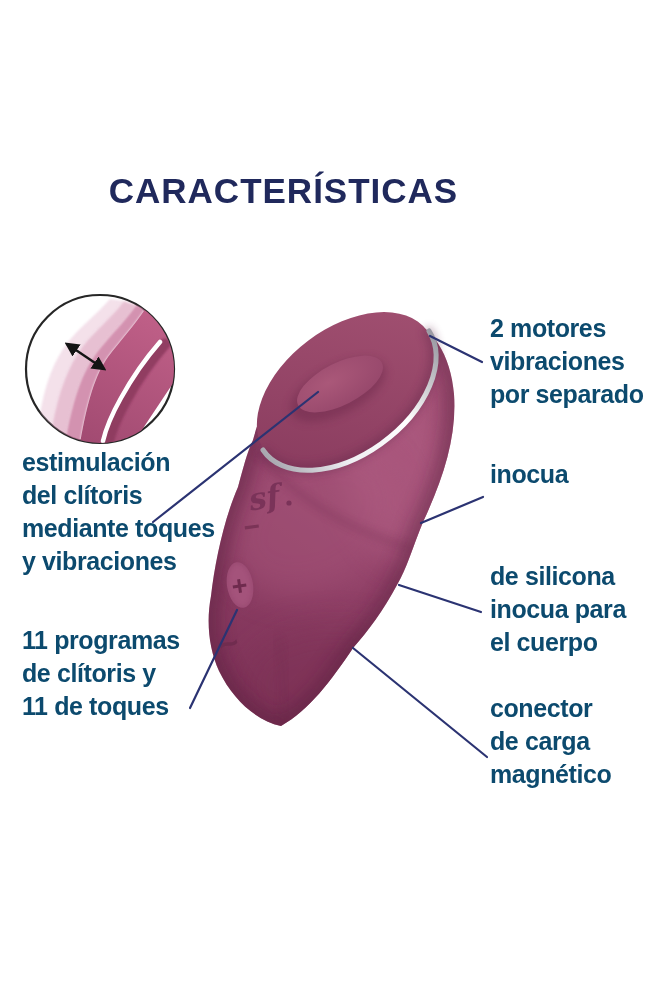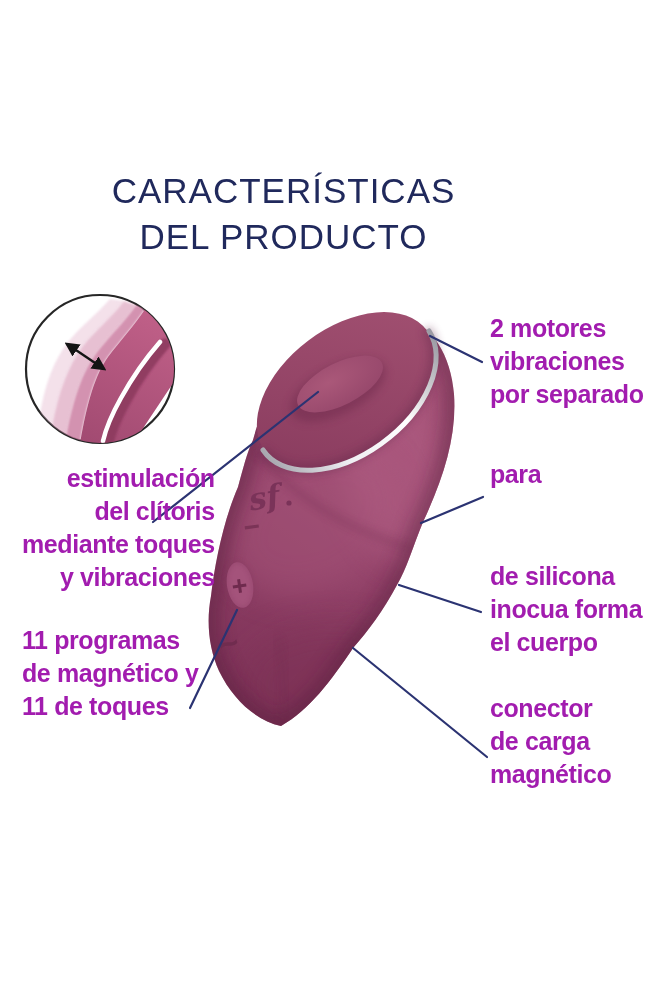--- a/index.html
+++ b/index.html
@@ -3,38 +3,37 @@
 <meta charset="utf-8">
 <style>
   html,body{margin:0;padding:0;background:#fff;}
   .canvas{
     position:relative;width:667px;height:1000px;margin:0 auto;
     background:#ffffff;overflow:hidden;
     font-family:"Liberation Sans", sans-serif;
   }
   .title{
     position:absolute;left:0;top:168px;width:567px;
-    text-align:center;color:#20295c;font-weight:normal;
+    text-align:center;color:#20295c;font-weight:bold;
     font-size:35px;line-height:46px;letter-spacing:1px;
   }
   .label{
-    position:absolute;color:#a21caf;font-weight:bold;
+    position:absolute;color:#0c4a6e;font-weight:bold;
     font-size:25px;line-height:33px;letter-spacing:-0.4px;
   }
   .label span{display:block;}
   svg{position:absolute;left:0;top:0;}
 </style>
 </head>
 <body>
 
 <div class="canvas">
 
   <div class="title">
     <span>CARACTERÍSTICAS</span><br>
-    <span>DEL PRODUCTO</span>
   </div>
 
   <svg width="667" height="1000" viewBox="0 0 667 1000">
     <defs>
       <linearGradient id="bodyGrad" x1="460" y1="340" x2="210" y2="720" gradientUnits="userSpaceOnUse">
         <stop offset="0" stop-color="#a85579"></stop>
         <stop offset="0.45" stop-color="#96456c"></stop>
         <stop offset="1" stop-color="#7c3156"></stop>
       </linearGradient>
       <linearGradient id="faceGrad" x1="420" y1="330" x2="275" y2="455" gradientUnits="userSpaceOnUse">
@@ -130,46 +129,46 @@
     <g stroke="#2b3372" stroke-width="2.2" stroke-linecap="round">
       <line x1="153" y1="522" x2="318" y2="392"></line>
       <line x1="190" y1="708" x2="237" y2="610"></line>
       <line x1="430" y1="336" x2="482" y2="362"></line>
       <line x1="421" y1="523" x2="483" y2="497"></line>
       <line x1="399" y1="585" x2="481" y2="612"></line>
       <line x1="353" y1="648" x2="487" y2="757"></line>
     </g>
   </svg>
 
-  <div class="label" style="left:22px;top:462px;text-align:right;">
+  <div class="label" style="left:22px;top:446px;">
     <span>estimulación</span>
     <span>del clítoris</span>
     <span>mediante toques</span>
     <span>y vibraciones</span>
   </div>
 
   <div class="label" style="left:22px;top:624px;">
     <span>11 programas</span>
-    <span>de magnético y</span>
+    <span>de clítoris y</span>
     <span>11 de toques</span>
   </div>
 
   <div class="label" style="left:490px;top:312px;">
     <span>2 motores</span>
     <span>vibraciones</span>
     <span>por separado</span>
   </div>
 
   <div class="label" style="left:490px;top:458px;">
-    <span>para</span>
+    <span>inocua</span>
   </div>
 
   <div class="label" style="left:490px;top:560px;">
     <span>de silicona</span>
-    <span>inocua forma</span>
+    <span>inocua para</span>
     <span>el cuerpo</span>
   </div>
 
   <div class="label" style="left:490px;top:692px;">
     <span>conector</span>
     <span>de carga</span>
     <span>magnético</span>
   </div>
 
 </div>

